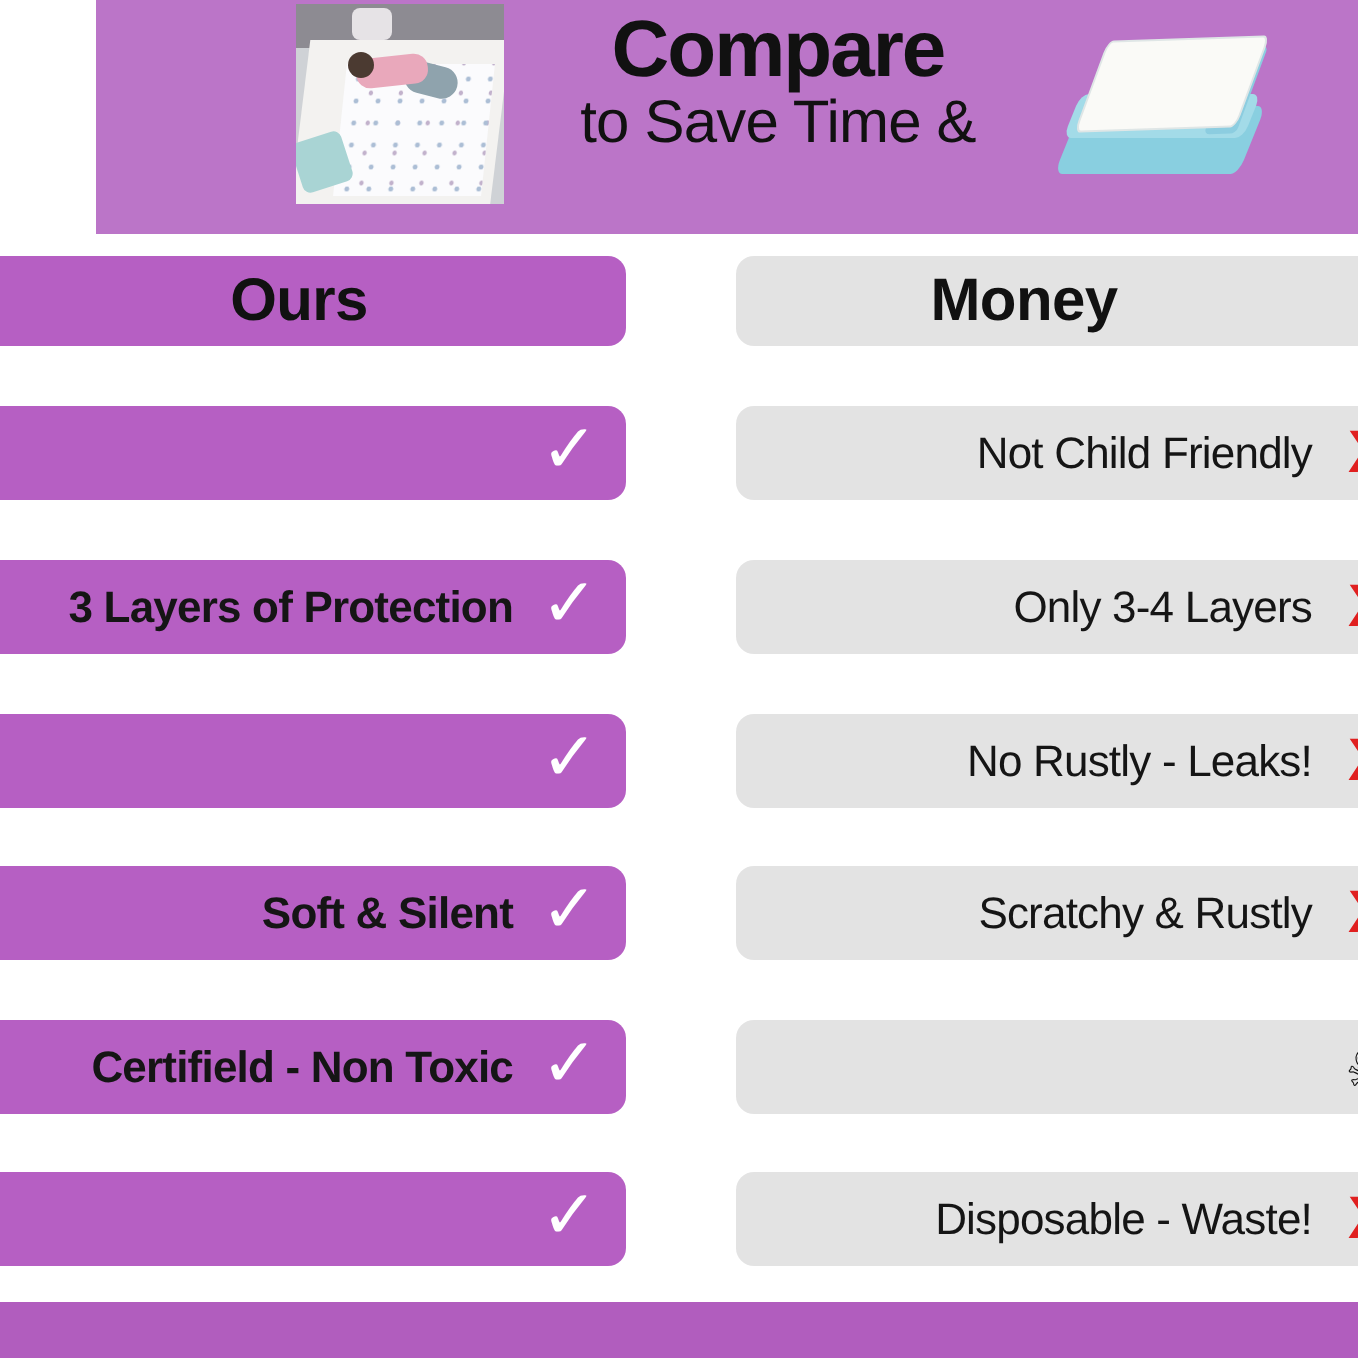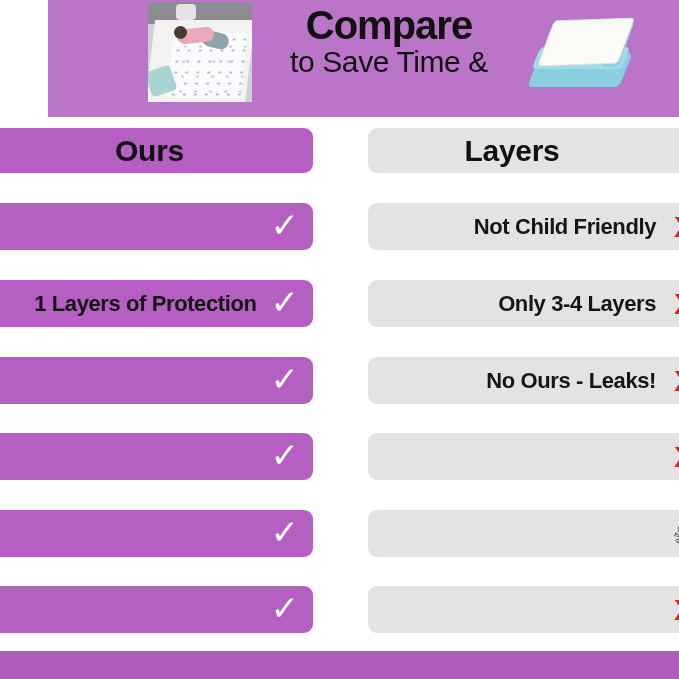--- a/index.html
+++ b/index.html
@@ -145,21 +145,21 @@
   .head-row .bar-others .head-label{
     width:311px;text-align:center;
   }
 
   .data-row .bar{height:47px;}
   .row-label{
     font-size:22px;font-weight:bold;color:#151515;
     letter-spacing:-0.4px;
     white-space:nowrap;
   }
-  .bar-others .row-label{font-weight:bold;font-size:22px;}
+  .bar-others .row-label{font-weight:normal;font-size:22px;}
 
   .mark{
     display:inline-block;
     margin-left:14px;
     line-height:1;
     white-space:nowrap;
   }
   .mark-check{
     color:#ffffff;font-size:34px;font-weight:normal;
     position:relative;top:-2px;
@@ -210,77 +210,81 @@
       <div class="pad-edge"></div>
       <div class="pad-top"></div>
     </div>
   </div>
 
   <div class="head-row">
     <div class="bar bar-ours" style="top:128px;">
       <span class="head-label">Ours</span>
     </div>
     <div class="bar bar-others" style="top:128px;">
-      <span class="head-label">Layers</span>
+      <span class="head-label">Money</span>
     </div>
   </div>
 
   <div class="data-row">
     <div class="bar bar-ours" style="top:203px;">
       <span class="mark mark-check">✓</span>
     </div>
     <div class="bar bar-others" style="top:203px;">
       <span class="row-label">Not Child Friendly</span>
       <span class="mark mark-x">X</span>
     </div>
   </div>
 
   <div class="data-row">
     <div class="bar bar-ours" style="top:280px;">
-      <span class="row-label">1 Layers of Protection</span>
+      <span class="row-label">3 Layers of Protection</span>
       <span class="mark mark-check">✓</span>
     </div>
     <div class="bar bar-others" style="top:280px;">
       <span class="row-label">Only 3-4 Layers</span>
       <span class="mark mark-x">X</span>
     </div>
   </div>
 
   <div class="data-row">
     <div class="bar bar-ours" style="top:357px;">
       <span class="mark mark-check">✓</span>
     </div>
     <div class="bar bar-others" style="top:357px;">
-      <span class="row-label">No Ours - Leaks!</span>
+      <span class="row-label">No Rustly - Leaks!</span>
       <span class="mark mark-x">X</span>
     </div>
   </div>
 
   <div class="data-row">
     <div class="bar bar-ours" style="top:433px;">
+      <span class="row-label">Soft &amp; Silent</span>
       <span class="mark mark-check">✓</span>
     </div>
     <div class="bar bar-others" style="top:433px;">
+      <span class="row-label">Scratchy &amp; Rustly</span>
       <span class="mark mark-x">X</span>
     </div>
   </div>
 
   <div class="data-row">
     <div class="bar bar-ours" style="top:510px;">
+      <span class="row-label">Certifield - Non Toxic</span>
       <span class="mark mark-check">✓</span>
     </div>
     <div class="bar bar-others" style="top:510px;">
       <span class="mark mark-skull">☠</span>
     </div>
   </div>
 
   <div class="data-row">
     <div class="bar bar-ours" style="top:586px;">
       <span class="mark mark-check">✓</span>
     </div>
     <div class="bar bar-others" style="top:586px;">
+      <span class="row-label">Disposable - Waste!</span>
       <span class="mark mark-x">X</span>
     </div>
   </div>
 
   <div class="footer-bar"></div>
 
 </div>
 
 </body></html>

